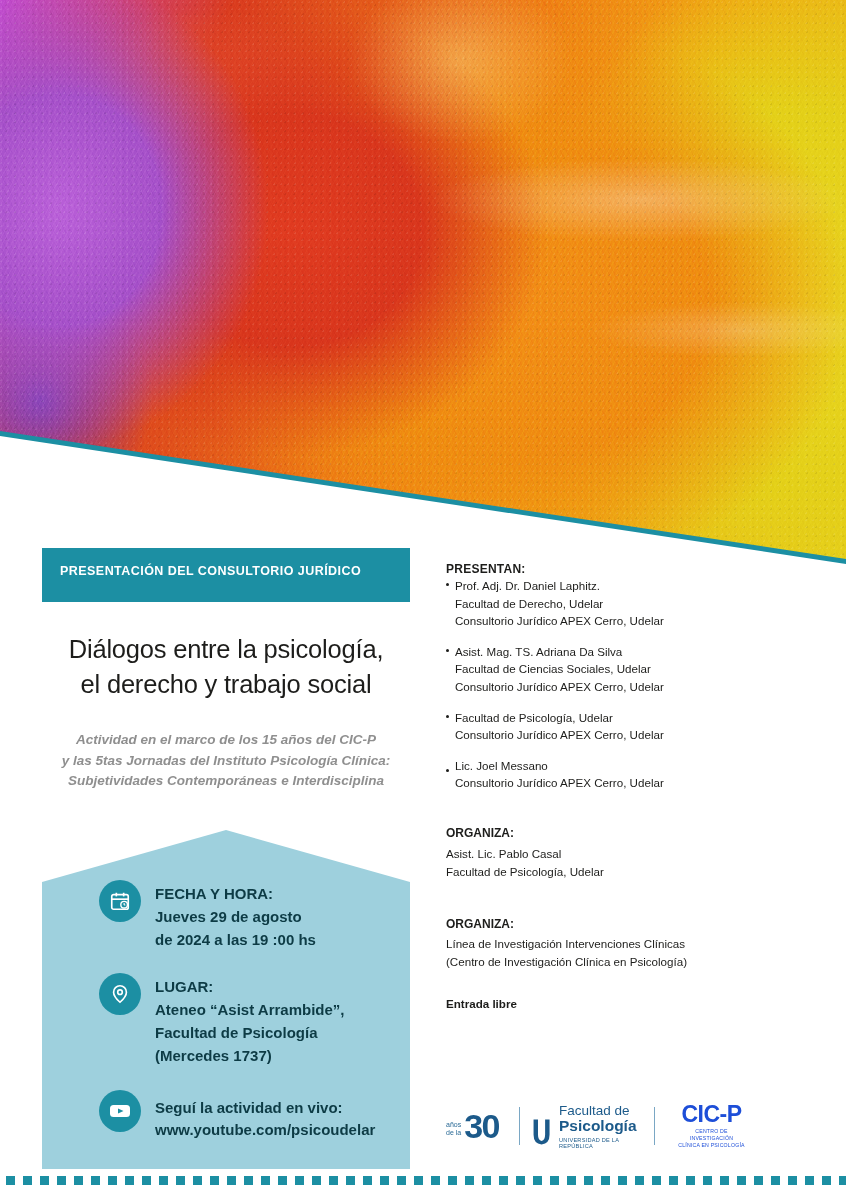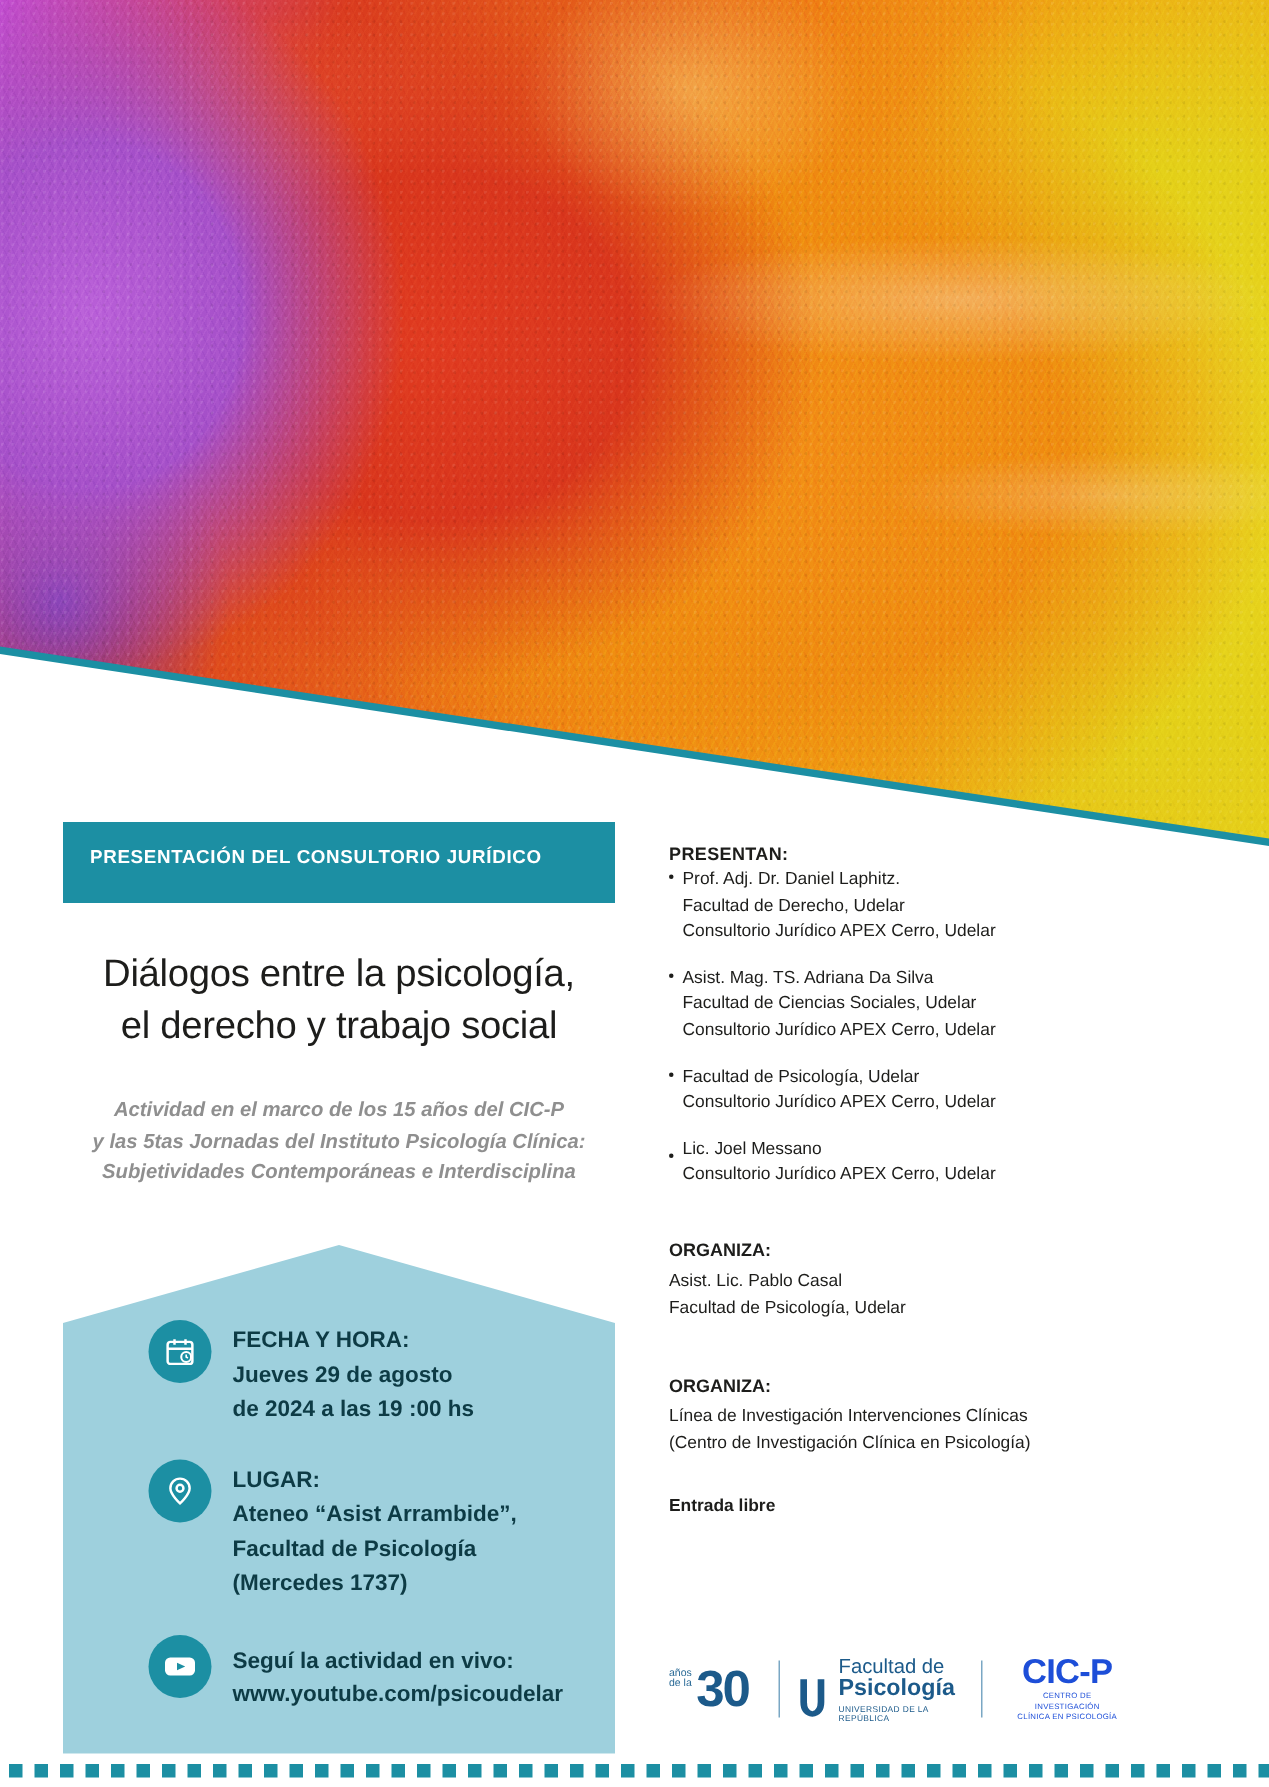--- a/index.html
+++ b/index.html
@@ -187,21 +187,21 @@
 
   
   .logos {
     position: absolute;
     left: 446px; top: 1098px;
     width: 300px; height: 56px;
     display: flex;
     align-items: center;
   }
   .logo-30 {
-    display: flex; align-items: flex-start;
+    display: flex; align-items: flex-end;
     color: #1c5a8a;
     margin-right: 10px;
   }
   .logo-30 .anios {
     font-size: 7px; line-height: 1.1; text-align: right; margin-right: 3px; padding-bottom: 4px;
     color:#2a6a96;
   }
   .logo-30 .num {
     font-size: 34px; font-weight: bold; letter-spacing: -1.5px; line-height: .85;
     color: #1c5a8a;

